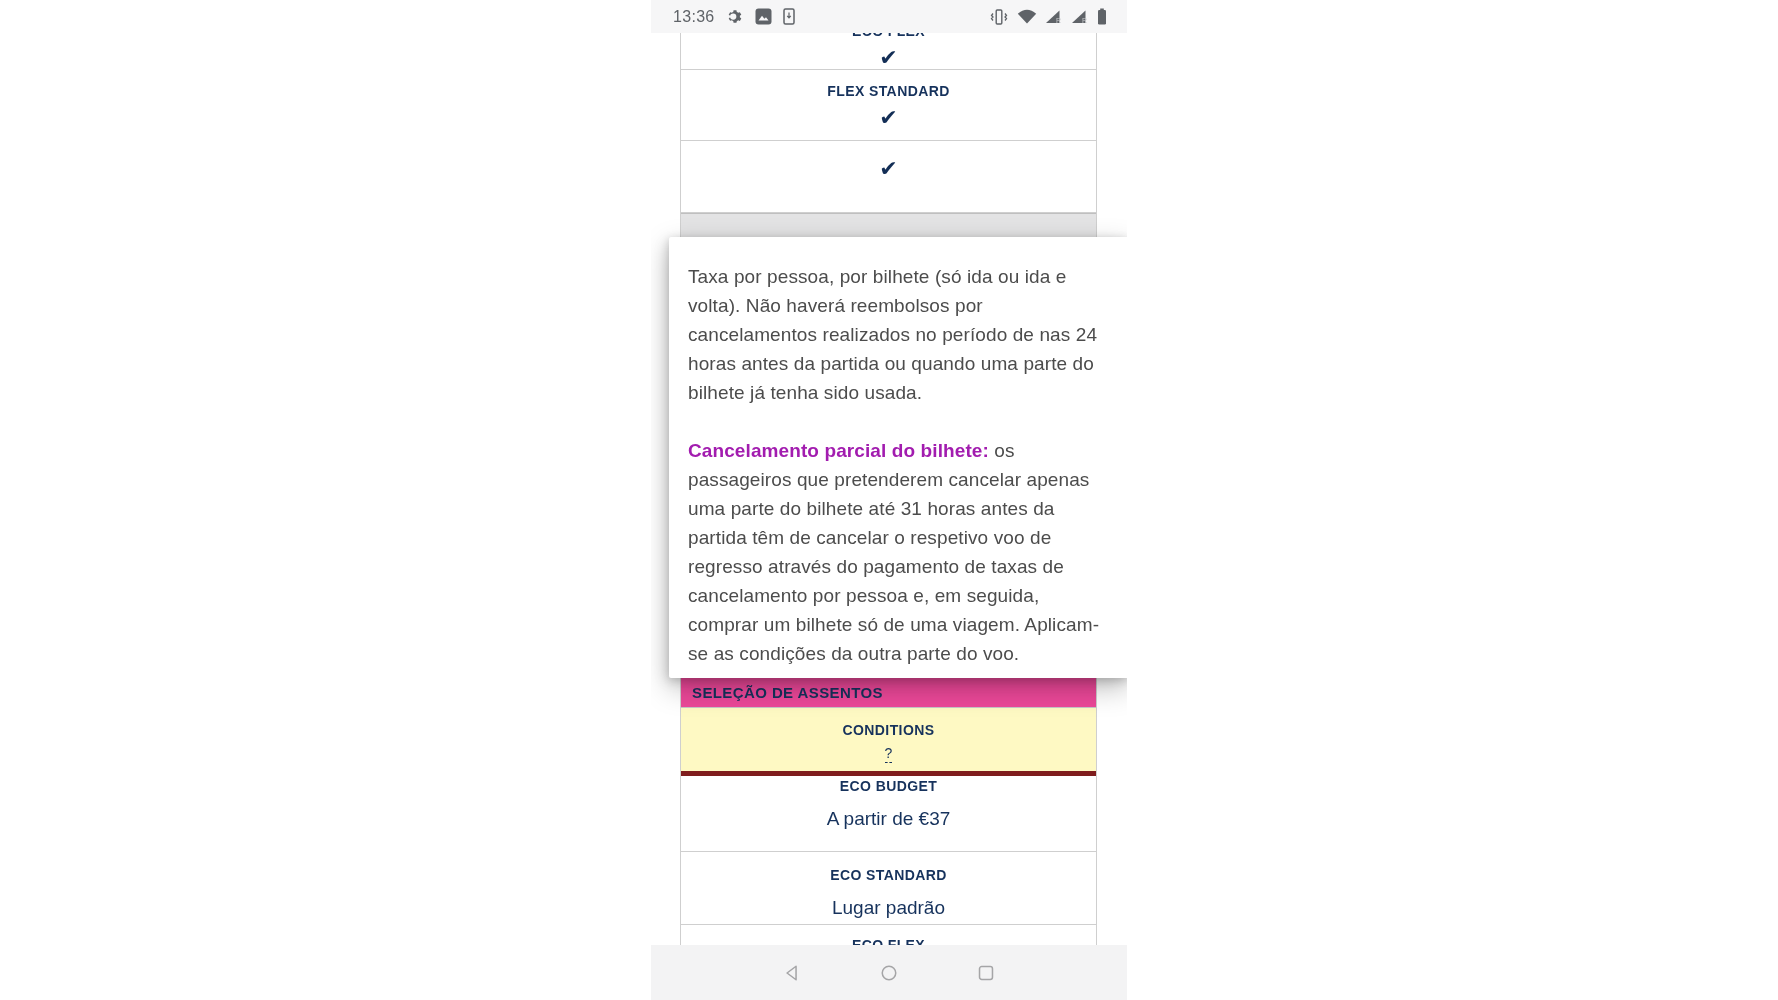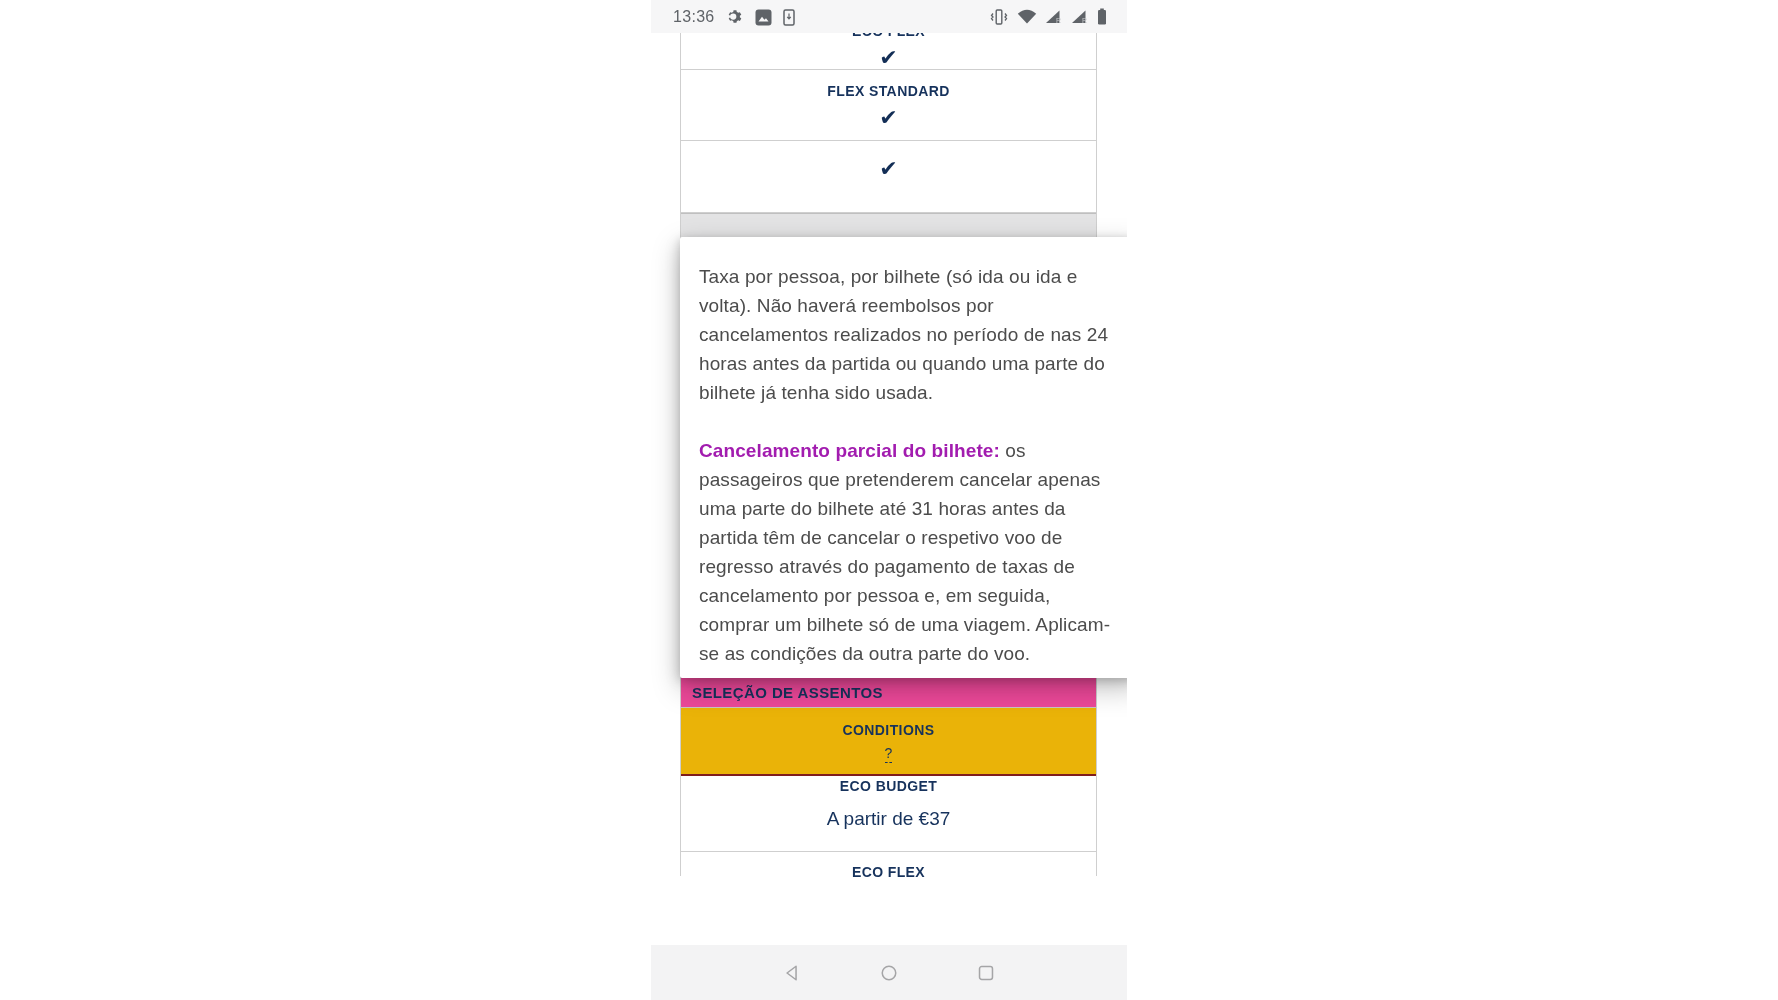--- a/index.html
+++ b/index.html
@@ -7,21 +7,21 @@
     width:1778px;height:1000px;background:#ffffff;overflow:hidden;
     font-family:"Liberation Sans","DejaVu Sans",sans-serif;
   }
   .phone{width:476px;height:1000px;margin:0 auto;display:flex;flex-direction:column;}
   
   .statusbar{
     height:33px;background:#f6f6f7;flex:0 0 33px;
     display:flex;align-items:center;justify-content:space-between;
     padding:0 20px 0 22px;box-sizing:border-box;
   }
-  .sb-left{display:flex;align-items:flex-end;gap:11px;}
+  .sb-left{display:flex;align-items:center;gap:11px;}
   .sb-right{display:flex;align-items:center;gap:8px;}
   .sb-time{font-size:16px;color:#5f6368;letter-spacing:.3px;}
   .sb-ic{display:flex;align-items:center;}
   
   .content{position:relative;height:912px;flex:0 0 912px;background:#ffffff;overflow:hidden;}
   .fare-table{
     margin-left:29px;width:417px;box-sizing:border-box;
     border-left:1px solid #cfcfcf;border-right:1px solid #cfcfcf;
   }
   .frow{box-sizing:border-box;border-bottom:1px solid #cfcfcf;text-align:center;overflow:visible;}
@@ -36,36 +36,36 @@
   .fcheck{font-size:22px;line-height:34px;color:#132e56;}
   .gray-band{height:30px;background:#e3e3e4;border-top:1px solid #bfbfbf;box-sizing:border-box;}
   .white-spacer{height:433px;}
   .sec-header{
     height:32px;box-sizing:border-box;background:#ec4899;
     border-top:1px solid #c6c6c6;border-bottom:1px solid #c6c6c6;
     line-height:31px;padding-left:11px;
     font-size:15px;font-weight:bold;color:#16325c;letter-spacing:.4px;
   }
   .cond-row{
-    height:68px;box-sizing:border-box;background:#eab308;
-    border-bottom:2px solid #7f1d1d;text-align:center;padding-top:12px;
+    height:68px;box-sizing:border-box;background:#fef9c3;
+    border-bottom:5px solid #7f1d1d;text-align:center;padding-top:12px;
   }
   .cond-label{font-size:14px;font-weight:bold;color:#16325c;letter-spacing:.4px;line-height:20px;}
   .cond-q{
     display:inline-block;margin-top:5px;font-size:14px;color:#16325c;
     border-bottom:1px dashed #16325c;line-height:17px;cursor:pointer;text-decoration:none;
   }
   .seat-row{box-sizing:border-box;border-bottom:1px solid #cfcfcf;text-align:center;}
   .seat-row-a{height:76px;}
   .seat-row-b{height:73px;padding-top:13px;}
   .seat-row-partial{height:24px;padding-top:10px;border-bottom:none;}
   .seat-value{margin-top:10px;font-size:19px;color:#16325c;line-height:26px;}
   
   .tooltip{
-    position:absolute;left:29px;top:204px;width:460px;height:441px;box-sizing:border-box;
+    position:absolute;left:18px;top:204px;width:460px;height:441px;box-sizing:border-box;
     background:#ffffff;border-radius:2px;padding:25px 22px 0 19px;
     box-shadow:0 10px 28px rgba(0,0,0,.25),0 2px 8px rgba(0,0,0,.14),-4px 4px 14px rgba(0,0,0,.08);
     z-index:5;
   }
   .tooltip p{
     margin:0 0 29px 0;font-size:19px;line-height:29px;color:#4c4c4c;letter-spacing:.1px;
   }
   .tooltip strong{color:#a21caf;}
   
   .navbar{
@@ -162,20 +162,24 @@
       <div class="cond-row">
         <div class="cond-label">CONDITIONS</div>
         <a class="cond-q">?</a>
       </div>
 
       <div class="seat-row seat-row-a">
         <div class="flabel">ECO BUDGET</div>
         <div class="seat-value">A partir de €37</div>
       </div>
 
+      <div class="seat-row seat-row-b">
+        <div class="flabel">ECO STANDARD</div>
+        <div class="seat-value">Lugar padrão</div>
+      </div>
 
       <div class="seat-row seat-row-partial">
         <div class="flabel">ECO FLEX</div>
       </div>
 
     </div>
 
     <div class="tooltip">
       <p><span>Taxa por pessoa, por bilhete (só ida ou ida e volta). Não haverá reembolsos por cancelamentos realizados no período de nas 24 horas antes da partida ou quando uma parte do bilhete já tenha sido usada.</span></p>
       <p><strong>Cancelamento parcial do bilhete:</strong><span> os passageiros que pretenderem cancelar apenas uma parte do bilhete até 31 horas antes da partida têm de cancelar o respetivo voo de regresso através do pagamento de taxas de cancelamento por pessoa e, em seguida, comprar um bilhete só de uma viagem. Aplicam-se as condições da outra parte do voo.</span></p>

